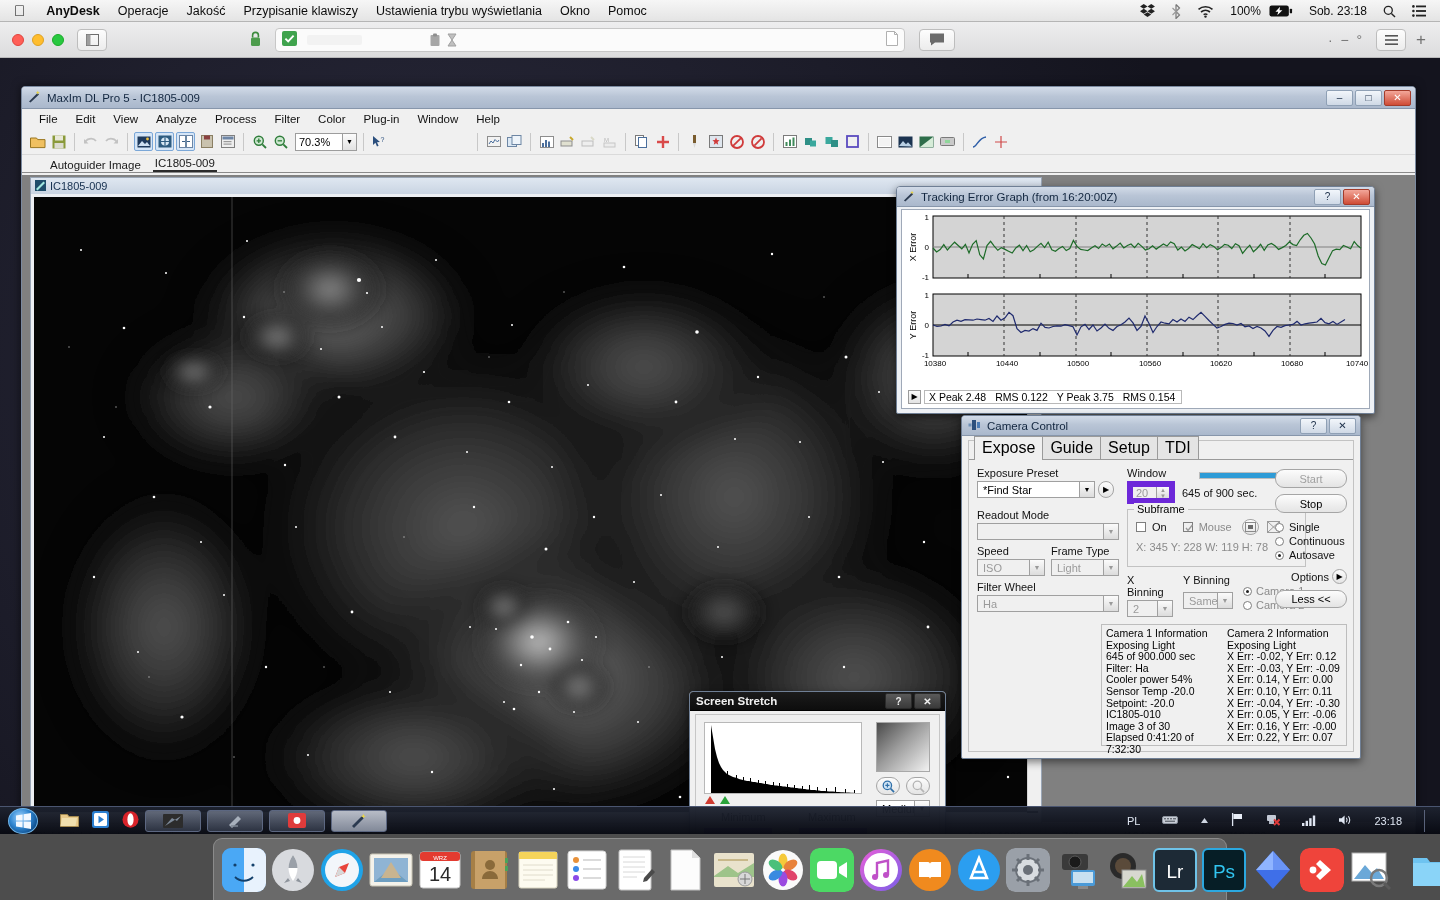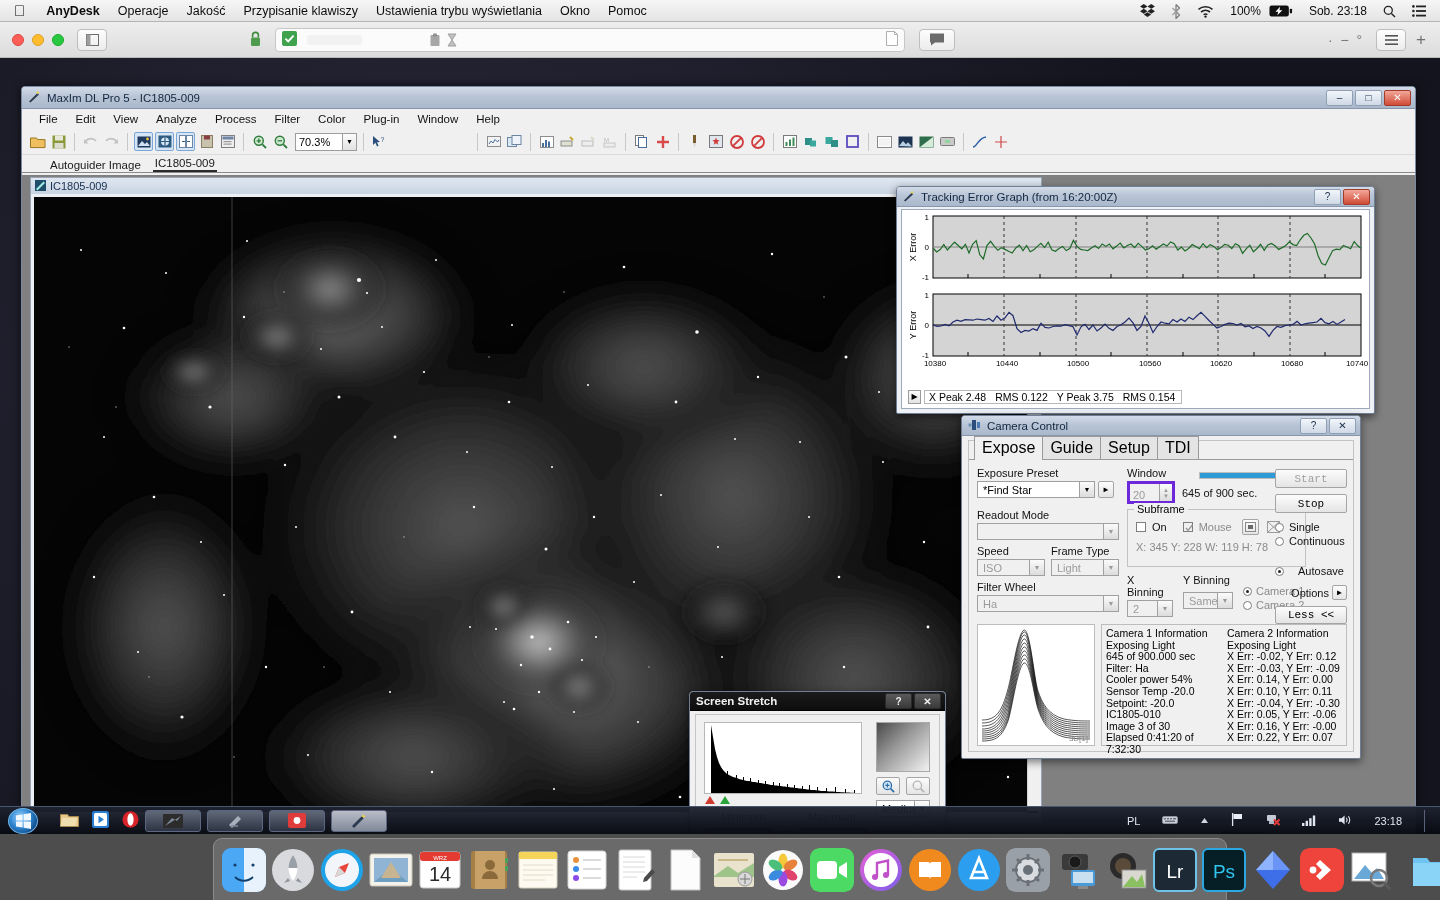--- a/index.html
+++ b/index.html
@@ -174,31 +174,31 @@
   .combo {
     height:17px; border:1px solid #a0a0a0; background:#fff; display:flex; align-items:center;
     font-size:11px; padding-left:5px; position:relative;
   }
   .combo.disabled { background:#f0f0f0; color:#9a9a9a; }
   .combo .arrow {
     position:absolute; right:0; top:0; bottom:0; width:15px; background:linear-gradient(#fbfbfb,#dcdcdc);
     border-left:1px solid #a0a0a0; display:flex; align-items:center; justify-content:center; font-size:7px;
   }
   .spin {
-    height:23px; border:3px solid #6d28d9; background:#f0f0f0; color:#9a9a9a;
-    font-size:11px; display:flex; align-items:flex-end; padding-left:3px; position:relative;
+    height:23px; border:6px solid #6d28d9; background:#f0f0f0; color:#9a9a9a;
+    font-size:11px; display:flex; align-items:center; padding-left:3px; position:relative;
   }
   .spin .sp {
     position:absolute; right:0; top:0; bottom:0; width:13px; background:linear-gradient(#fbfbfb,#dcdcdc);
     border-left:1px solid #a0a0a0; display:flex; flex-direction:column; align-items:center; justify-content:center;
     font-size:6px; line-height:6px;
   }
   .pbtn {
     border:1px solid #a5a5a5; background:linear-gradient(#fcfcfc,#e4e4e4); font-size:11px;
-    display:flex; align-items:center; justify-content:center; border-radius:2px;font-family:Liberation Mono, monospace;
+    display:flex; align-items:center; justify-content:center; border-radius:9px;
   }
   .pbtn.dim { color:#a0a0a0; }
   .group { border:1px solid #c2c2c2; position:absolute; }
   .group > .gtitle { position:absolute; top:-7px; left:6px; background:#f0f0f0; padding:0 3px; font-size:11px; }
   .radio { width:9px; height:9px; border-radius:50%; border:1px solid #7e7e7e; background:#fff;
     display:inline-block; position:relative; }
   .radio.on::after { content:""; position:absolute; left:2px; top:2px; width:3px; height:3px; border-radius:50%; background:#222; }
   .chk { width:10px; height:10px; border:1px solid #7e7e7e; background:#fff; display:inline-block;}
   .chk.dis { background:#f0f0f0; }
   .infobox { border:1px solid #bdbdbd; background:#f0f0f0; font-size:10.5px; line-height:11.6px; }
@@ -1056,49 +1056,32 @@
           <div class="pbtn" style="height:19px;margin-top:6px">Stop</div>
           <div style="margin-top:8px">
             <div style="display:flex;align-items:center;gap:5px">
               <span class="radio"></span>
               <span class="lbl">Single</span>
             </div>
             <div style="display:flex;align-items:center;gap:5px;margin-top:2px">
               <span class="radio"></span>
               <span class="lbl">Continuous</span>
             </div>
-            <div style="display:flex;align-items:center;gap:14px;margin-top:18px">
+            <div style="display:flex;align-items:center;gap:5px;margin-top:2px">
               <span class="radio on"></span>
               <span class="lbl">Autosave</span>
             </div>
           </div>
           <div style="display:flex;align-items:center;justify-content:flex-end;gap:3px;margin-top:8px">
             <span class="lbl">Options</span>
             <span class="pbtn" style="width:15px;height:15px;font-size:8px">▶</span>
           </div>
           <div class="pbtn" style="height:18px;margin-top:6px">Less &lt;&lt;</div>
         </div>
 
-        <div style="position:absolute;left:8px;top:183px;width:118px;height:122px;border:1px solid #bdbdbd;background:#fff">
-          <svg width="116" height="120" viewBox="0 0 116 120">
-            <g stroke="#111" stroke-width="0.7" fill="none">
-              <path d="M4 116 C18 116 24 112 30 96 C34 84 40 40 46 38 C52 36 56 72 60 84 C64 96 70 108 86 112 C96 114 106 114 112 114"></path>
-              <path d="M4 114 C18 114 24 110 30 94 C34 82 40 36 46 34 C52 32 56 70 60 82 C64 94 70 106 86 110 C96 112 106 112 112 112"></path>
-              <path d="M4 112 C18 112 24 108 30 91 C34 78 40 32 46 30 C52 28 56 68 60 80 C64 92 70 104 86 108 C96 110 106 110 112 110"></path>
-              <path d="M4 110 C18 110 24 105 30 88 C34 74 40 28 46 26 C52 24 56 66 60 78 C64 90 70 102 86 106 C96 108 106 108 112 108"></path>
-              <path d="M4 108 C18 108 24 102 30 84 C34 70 40 24 46 22 C52 20 56 64 60 76 C64 88 70 100 86 104 C96 106 106 106 112 106"></path>
-              <path d="M4 106 C18 106 24 99 30 80 C34 66 40 20 46 18 C52 16 56 62 60 74 C64 86 70 98 86 102 C96 104 106 104 112 104"></path>
-              <path d="M4 104 C18 104 24 96 30 76 C34 62 40 16 46 14 C52 12 56 60 60 72 C64 84 70 96 86 100 C96 102 106 102 112 102"></path>
-              <path d="M4 101 C18 101 24 93 30 72 C34 58 40 12 46 10 C52 8 56 58 60 70 C64 82 70 94 86 98 C96 100 106 100 112 100"></path>
-              <path d="M4 98 C18 98 24 90 30 68 C34 54 40 9 46 7 C52 5 56 56 60 68 C64 80 70 92 86 96 C96 98 106 98 112 98"></path>
-              <path d="M4 95 C18 95 24 87 30 64 C34 50 40 7 46 5 C52 3 56 54 60 66 C64 78 70 90 86 94 C96 96 106 96 112 96"></path>
-            </g>
-            <text x="110" y="116" font-size="8" text-anchor="end" fill="#8a8a8a" font-family="Liberation Sans, sans-serif">3D[1]</text>
-          </svg>
-        </div>
 
         <div class="infobox" style="position:absolute;left:132px;top:183px;right:6px;height:122px;display:flex">
           <div style="flex:1;padding:3px 0 0 4px">
             <div>Camera 1 Information</div>
             <div>Exposing Light</div>
             <div>645 of 900.000 sec</div>
             <div>Filter: Ha</div>
             <div>Cooler power 54%</div>
             <div>Sensor Temp -20.0</div>
             <div>Setpoint: -20.0</div>

